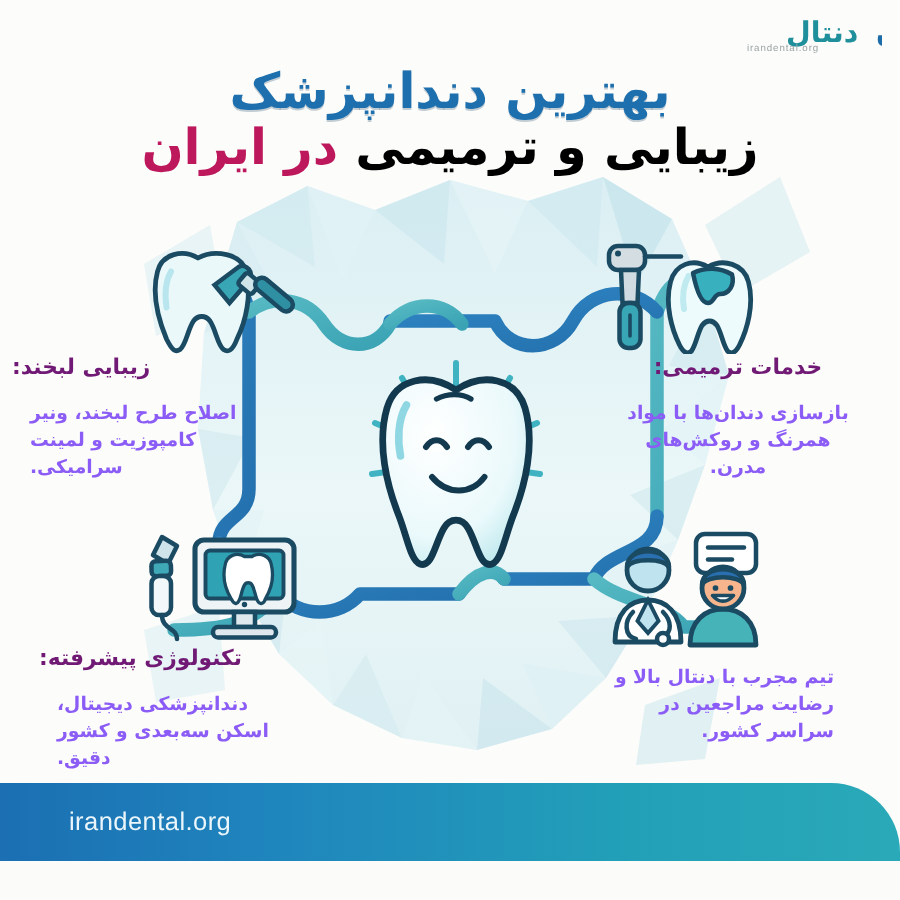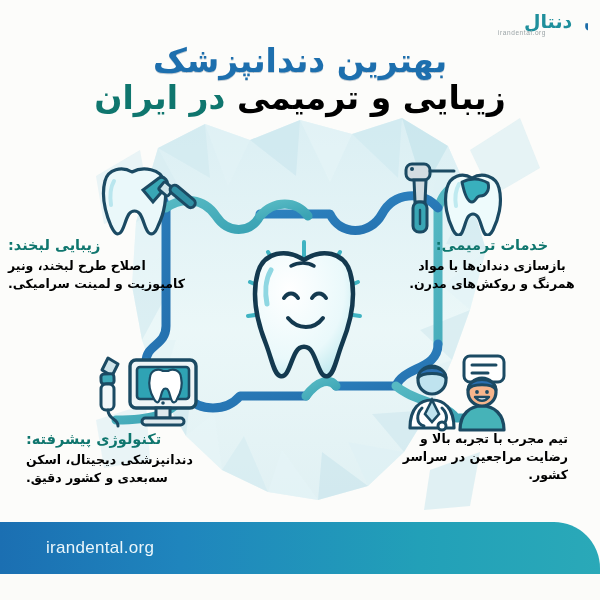--- a/index.html
+++ b/index.html
@@ -22,29 +22,29 @@
     font-size:6.5px;letter-spacing:.6px;color:#9aa3a6;
     margin-top:-7px;font-family:"Liberation Sans",sans-serif;direction:ltr;
   }
 
   
   .headline{position:absolute;top:44px;left:0;width:600px;text-align:center;line-height:1.06;}
   .hl-line{display:block;font-weight:bold;letter-spacing:0px;}
   .hl1{font-size:33px;color:#1d6fae;text-shadow:0 1px 0 rgba(18,60,95,.25);}
   .hl2{font-size:33px;margin-top:2px;}
   .hl2 .teal{color:#000000;}
-  .hl2 .navy{color:#0f766e;}
+  .hl2 .navy{color:#be185d;}
 
   
   .block{position:absolute;width:188px;}
   .block .b-title{
-    font-size:14.5px;font-weight:bold;color:#0f766e;margin:0 0 3px 0;line-height:1.25;
+    font-size:14.5px;font-weight:bold;color:#701a75;margin:0 0 3px 0;line-height:1.25;
   }
   .block .b-body{
-    font-size:12.5px;color:#000000;line-height:1.45;margin:0;font-weight:600;
+    font-size:12.5px;color:#8b5cf6;line-height:1.45;margin:12px;font-weight:600;
   }
   .blk-smile{top:236px;right:404px;text-align:left;}
   .blk-restore{top:236px;left:398px;text-align:center;}
   .blk-tech{top:430px;right:386px;text-align:left;}
   .blk-team{top:430px;left:380px;text-align:right;}
 
   
   .icon-wrap{position:absolute;}
   .ic-smile{top:158px;right:398px;}
   .ic-restore{top:158px;left:396px;}
@@ -284,20 +284,20 @@
     <p class="b-title">خدمات ترمیمی:</p>
     <p class="b-body">بازسازی دندان‌ها با مواد همرنگ و روکش‌های مدرن.</p>
   </div>
 
   <div class="block blk-tech">
     <p class="b-title">تکنولوژی پیشرفته:</p>
     <p class="b-body">دندانپزشکی دیجیتال، اسکن سه‌بعدی و کشور دقیق.</p>
   </div>
 
   <div class="block blk-team">
-    <p class="b-body">تیم مجرب با تجربه بالا و رضایت مراجعین در سراسر کشور.</p>
+    <p class="b-body">تیم مجرب با دنتال بالا و رضایت مراجعین در سراسر کشور.</p>
   </div>
 
   <div class="footer">
     <span class="footer-url">irandental.org</span>
   </div>
 
 </div>
 
 </body></html>

